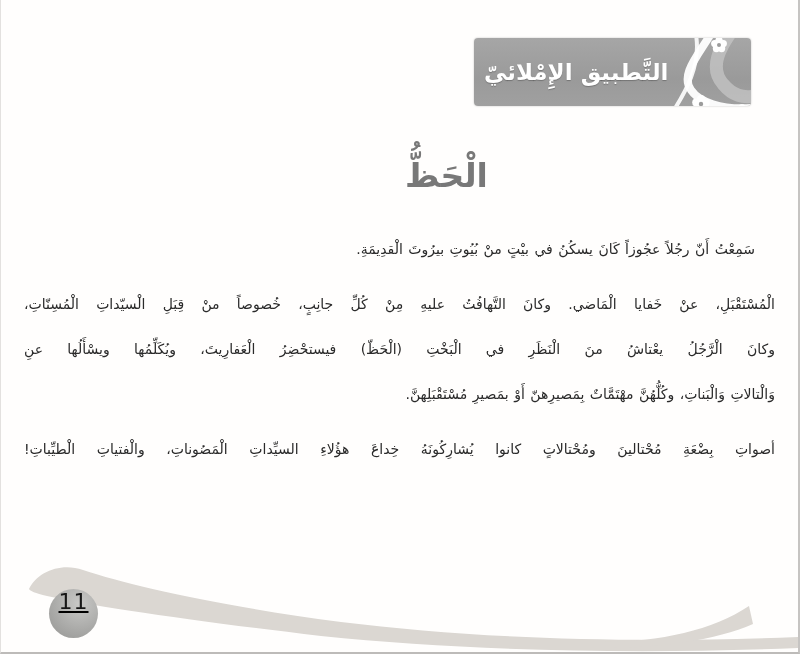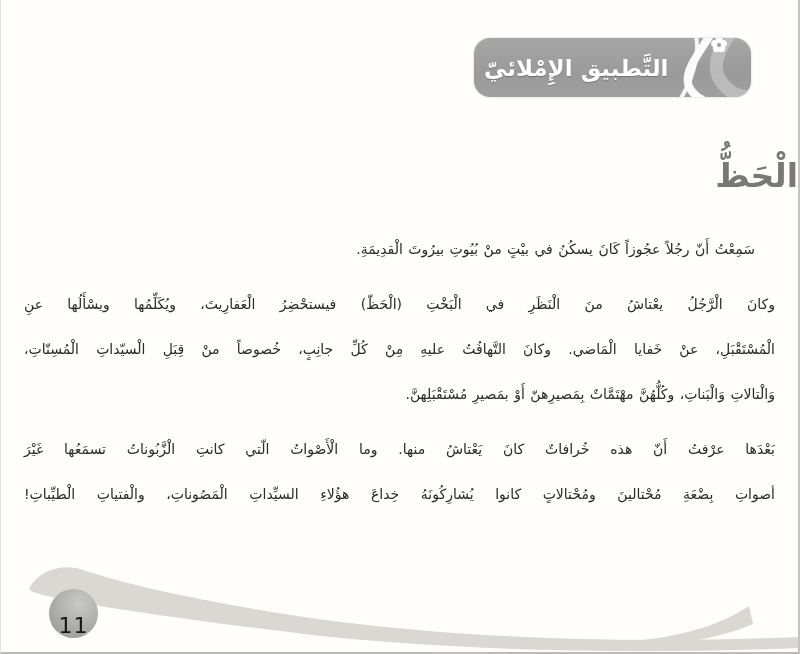--- a/index.html
+++ b/index.html
@@ -4,54 +4,54 @@
 <style>
   html,body{margin:0;padding:0;background:#fff;}
   .page{
     position:relative; width:800px; height:654px; box-sizing:border-box;
     background:#fffefd; overflow:hidden;
     border-left:1px solid #e3e1df; border-right:2px solid #c6c4c2; border-bottom:2px solid #bdbbb9;
     font-family:"DejaVu Sans", sans-serif;
   }
   
   .banner{
-    position:absolute; left:473px; top:38px; width:277px; height:59px;
+    position:absolute; left:473px; top:38px; width:277px; height:68px;
     background:linear-gradient(180deg,#a6a6a6 0%, #9a9a9a 60%, #a0a0a0 100%);
-    border-radius:16px; overflow:hidden;
+    border-radius:4px; overflow:hidden;
     box-shadow:0 0 2px rgba(0,0,0,.25);
   }
   .banner-label{
     position:absolute; left:10px; top:50%; transform:translateY(-50%);
     color:#fff; font-size:23px; font-weight:bold; direction:rtl; white-space:nowrap;
     text-shadow:0 1px 1px rgba(0,0,0,.25); z-index:2;
   }
   .banner-decor{position:absolute; right:0; top:0; height:79px; width:120px; z-index:1;}
   
   .lesson-title{
     position:absolute; top:148px; left:94px; right:0;
-    text-align:right; direction:rtl;
+    text-align:center; direction:rtl;
     font-size:33px; font-weight:bold; color:#787878; line-height:56px;
   }
   
   .para{position:absolute; left:23px; right:23px; direction:rtl;}
   .para .tl{
     font-size:14px; line-height:45px; color:#2a2a2a;
     direction:rtl; word-spacing:1px;
   }
   .tl.justify{text-align:justify; text-align-last:justify;}
   .tl.right{text-align:right;}
   .para-1{top:227px; padding-right:20px;}
   .para-2{top:282px;}
   .para-3{top:427px;}
   
   .footer-swoosh{position:absolute; left:0; top:556px; width:800px; height:98px;}
   .page-number-badge{
     position:absolute; left:48px; top:589px; width:49px; height:49px; border-radius:50%;
     background:radial-gradient(circle at 62% 30%, #c9c9c7 0%, #ababa9 55%, #949492 100%);
-    display:flex; align-items:flex-end; justify-content:center;
+    display:flex; align-items:flex-start; justify-content:center;text-decoration:underline;
   }
   .page-number-badge span{font-size:22px; color:#161616; letter-spacing:1px;}
 </style>
 </head>
 <body>
 
 <div class="page">
 
   <div class="banner">
     <svg class="banner-decor" viewBox="0 0 120 79" xmlns="http://www.w3.org/2000/svg" aria-hidden="true">
@@ -86,27 +86,26 @@
     <div class="banner-label">التَّطبيق الإِمْلائيّ</div>
   </div>
 
   <div class="lesson-title">الْحَظُّ</div>
 
   <div class="para para-1">
     <div class="tl right">سَمِعْتُ أَنّ رجُلاً عجُوزاً كَانَ يسكُنُ في بيْتٍ منْ بُيُوتِ بيرُوتَ الْقدِيمَةِ.</div>
   </div>
 
   <div class="para para-2">
+    <div class="tl justify">الْمُسْتَقْبَلِ، عنْ خَفايا الْمَاضي. وكانَ التَّهافُتُ عليهِ مِنْ كُلِّ جانِبٍ، خُصوصاً منْ قِبَلِ الْسيّداتِ الْمُسِنّاتِ،</div>
     <div class="tl justify">وكانَ الْرَّجُلُ يعْتاشُ منَ الْنَظَرِ في الْبَخْتِ (الْحَظّ) فيستحْضِرُ الْعَفارِيتَ، ويُكَلِّمُها ويسْأَلُها عنِ</div>
-    <div class="tl justify">الْمُسْتَقْبَلِ، عنْ خَفايا الْمَاضي. وكانَ التَّهافُتُ عليهِ مِنْ كُلِّ جانِبٍ، خُصوصاً منْ قِبَلِ الْسيّداتِ الْمُسِنّاتِ،</div>
     <div class="tl right">وَالْتالاتِ وَالْبَناتِ، وكُلُّهُنَّ مهْتَمَّاتٌ بِمَصيرِهنّ أَوْ بمَصيرِ مُسْتَقْبَلِهنَّ.</div>
   </div>
 
   <div class="para para-3">
-    <div class="tl justify">بَعْدَها عرْفتُ أَنّ هذه خُرافاتٌ كانَ يَعْتاشُ منها. وما الْأَصْواتُ الّتي كانتِ الْزَّبُوناتُ تسمَعُها غَيْرَ</div>
     <div class="tl justify">أصواتِ بِضْعَةِ مُحْتالينَ ومُحْتالاتٍ كانوا يُشارِكُونَهُ خِداعَ هؤُلاءِ السيِّداتِ الْمَصُوناتِ، والْفتياتِ الْطيِّباتِ!</div>
   </div>
 
   <svg class="footer-swoosh" viewBox="0 0 800 98" xmlns="http://www.w3.org/2000/svg" aria-hidden="true">
     <path fill="#dbd7d2" d="M28,33 C36,16 60,6 82,14
              C130,30 220,50 340,66
              C470,82 620,88 800,81
              L800,92
              C620,99 460,94 320,80
              C200,66 90,50 46,40

